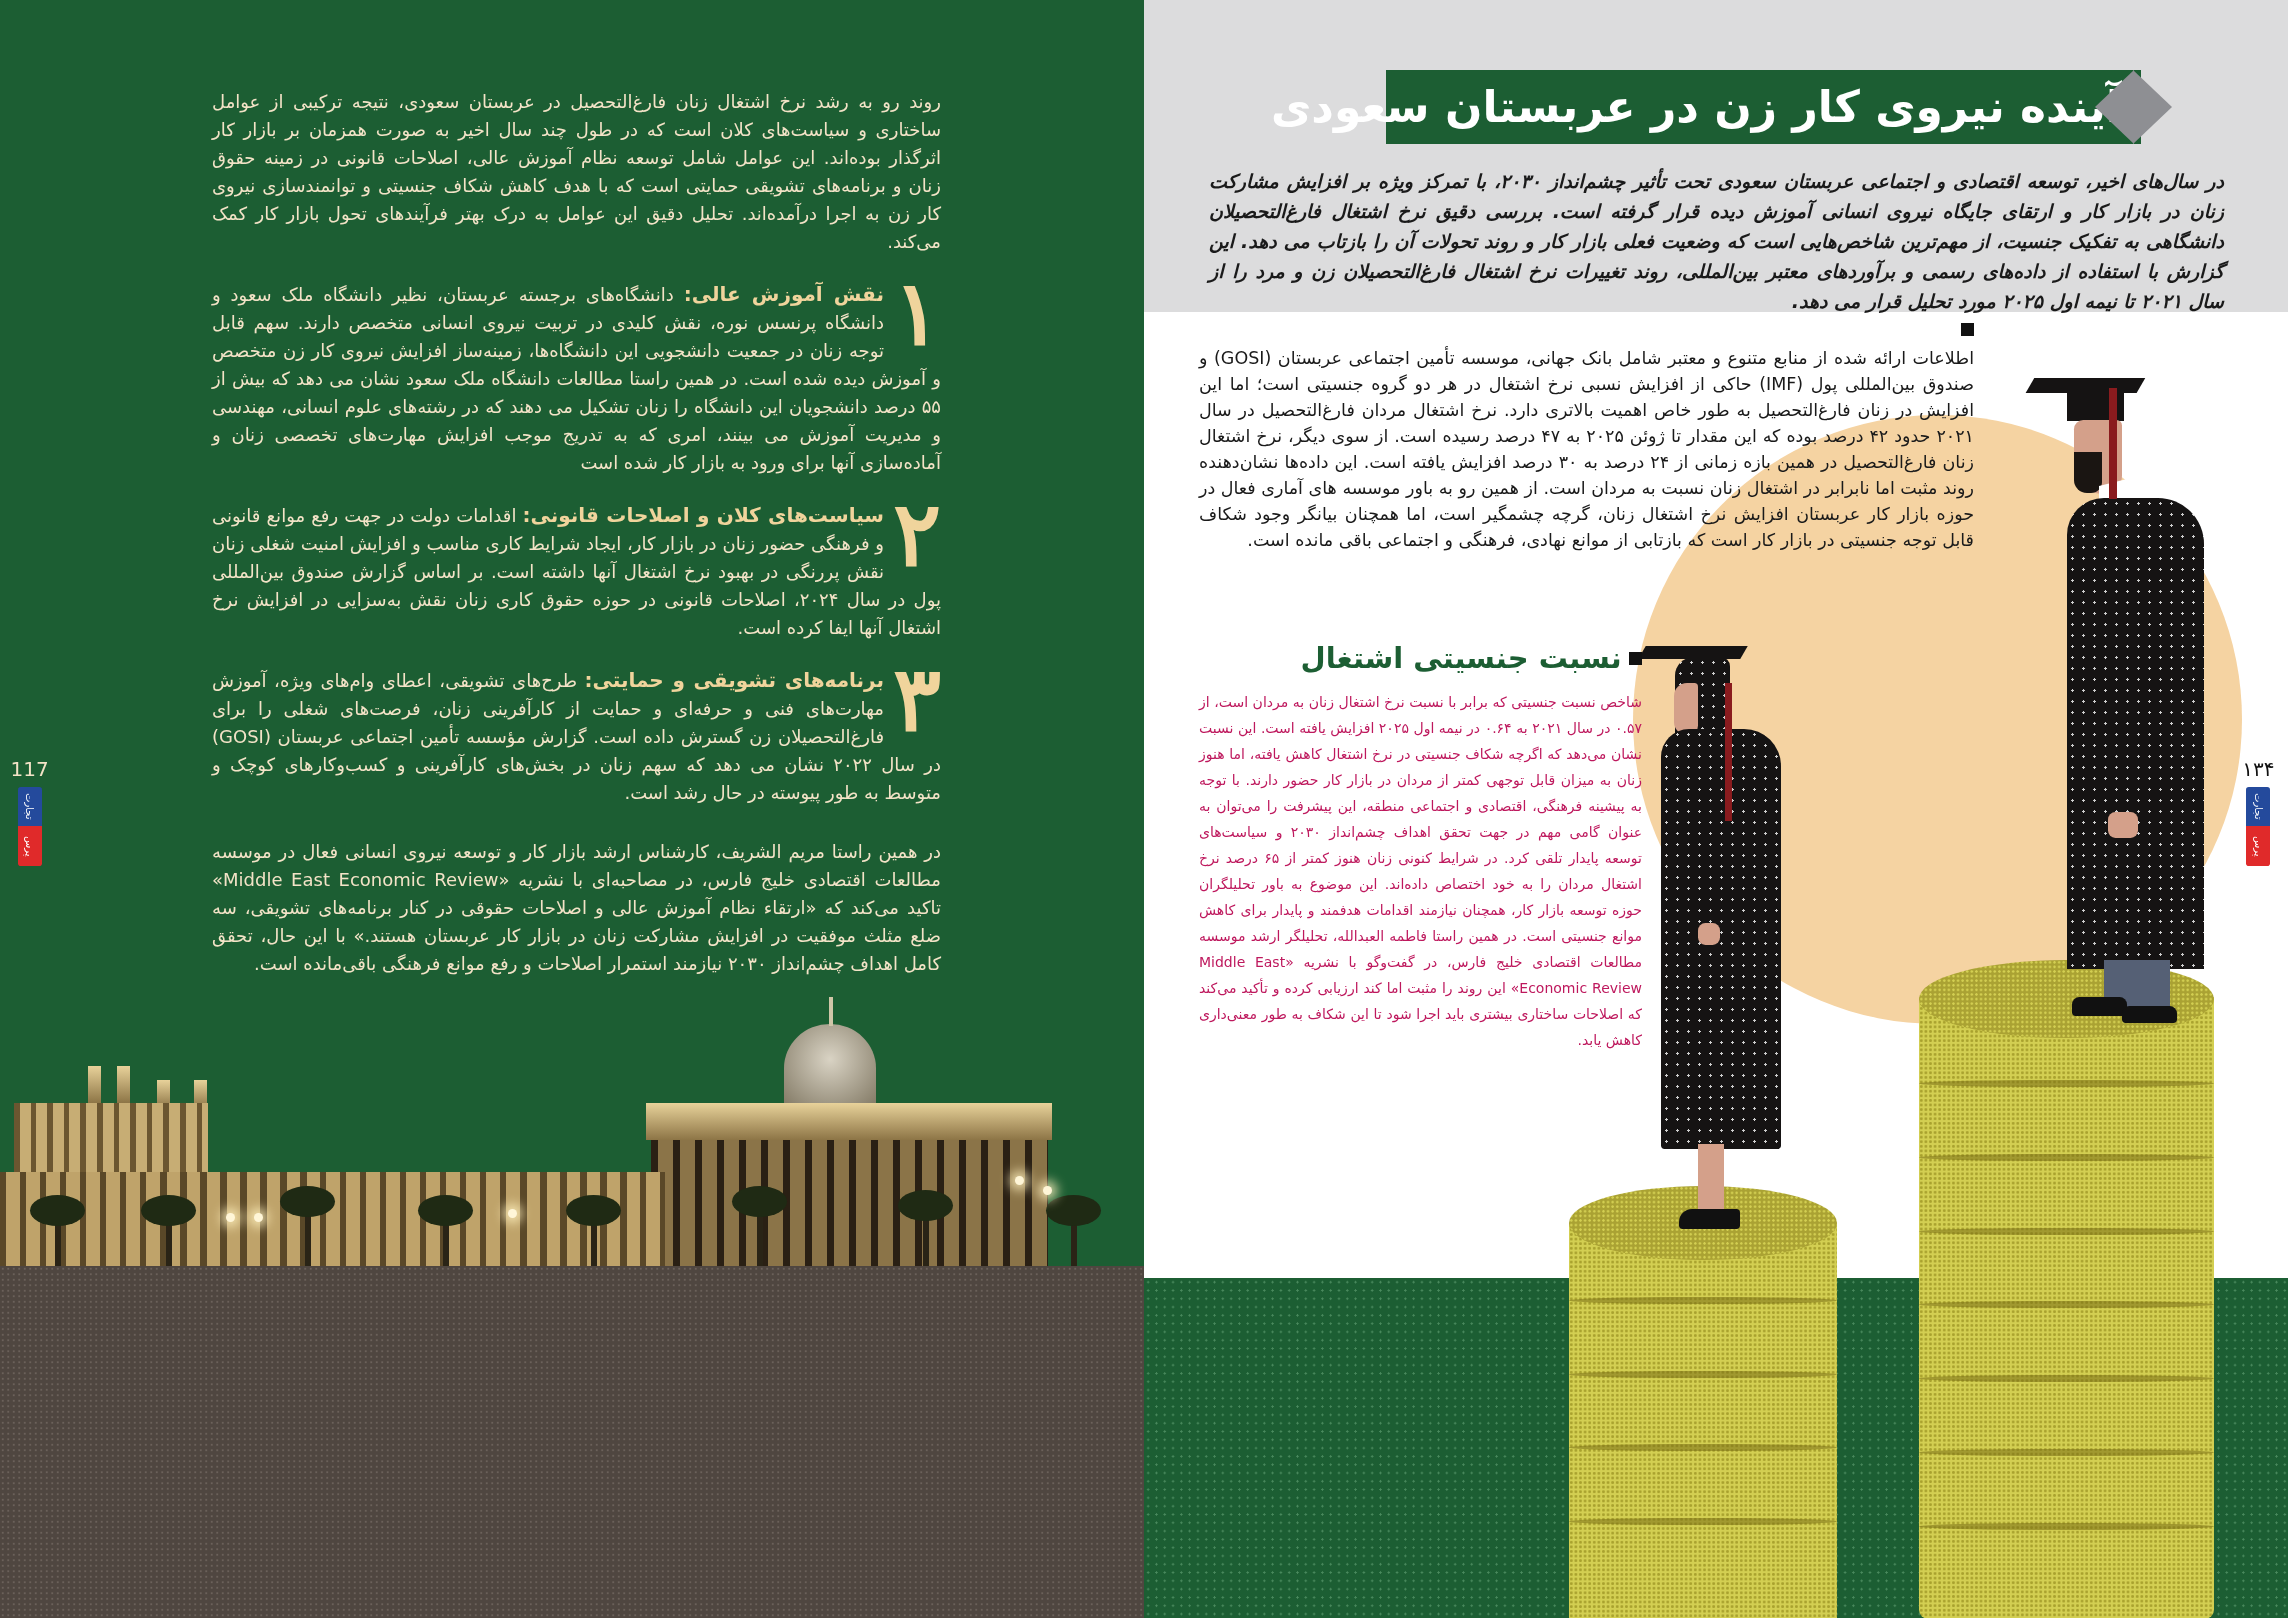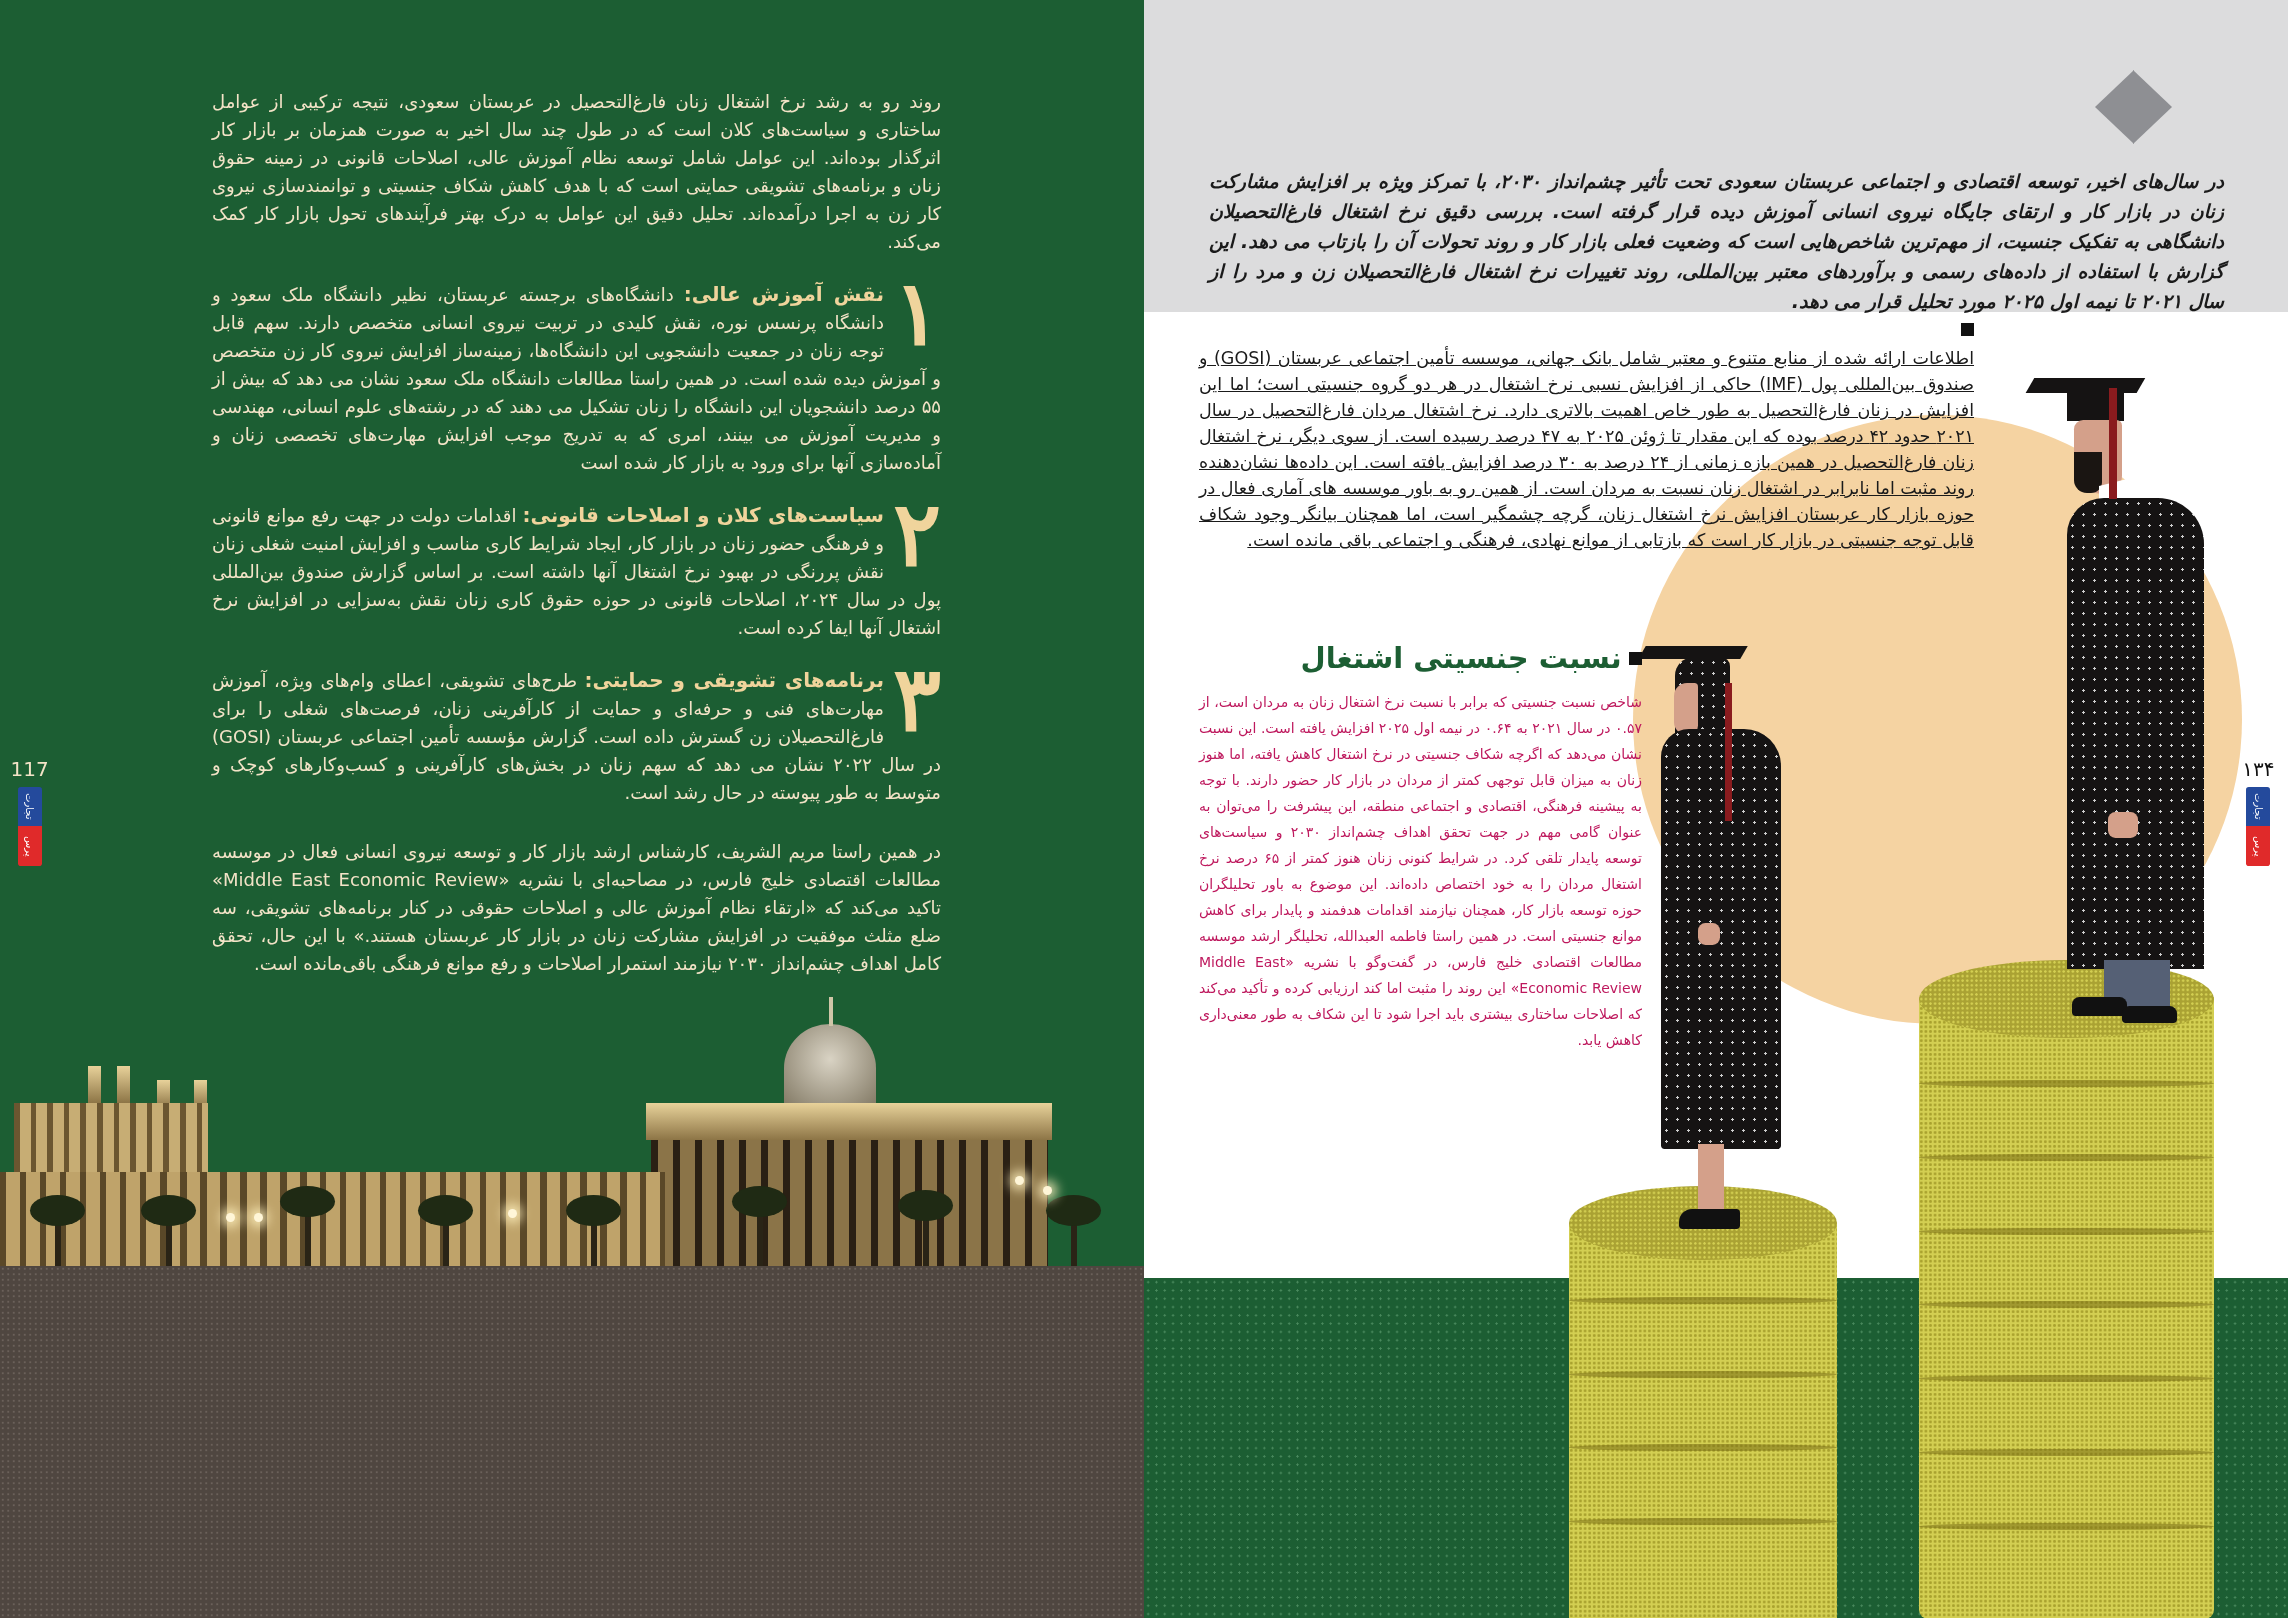--- a/index.html
+++ b/index.html
@@ -45,21 +45,21 @@
 
   .peach-circle { position: absolute; left: 489px; top: 415px; width: 609px; height: 609px; border-radius: 50%; background: #f5d3a2; }
   .green-ground { position: absolute; left: 0; top: 1278px; width: 1144px; height: 341px;
     background-color: #1c5e33;
     background-image: radial-gradient(#4a8a5e 0.9px, transparent 1.2px);
     background-size: 8.3px 8.3px; }
 
   .h2 { font-weight: bold; color: #1c5e33; font-size: 29px; line-height: 39px; direction: rtl; display: flex; align-items: center; gap: 7.4px; }
   .h2 .sq { color: #111; }
   .sec-data { position: absolute; left: 55px; top: 323px; width: 775px; direction: rtl; }
-  .sec-data p { font-size: 17.5px; line-height: 26px; text-align: justify; color: #1a1a1a; margin-top: 9.2px; text-decoration: underline; }
+  .sec-data p { font-size: 17.5px; line-height: 26px; text-align: justify; color: #1a1a1a; margin-top: 9.2px; }
   .sec-ratio { position: absolute; left: 55px; top: 639px; width: 443px; direction: rtl; }
   .sec-ratio p { font-size: 14px; line-height: 26px; text-align: justify; color: #be185d; margin-top: 11px; }
 
   
   .stack { position: absolute; }
   .coin-body { position: absolute; background-color: #d3cf52;
     background-image: radial-gradient(#a9a22e 1.2px, transparent 1.5px);
     background-size: 4.6px 4.6px; }
   .coin-top { position: absolute; border-radius: 50%; background-color: #aaa233;
     background-image: radial-gradient(#d3cf52 1.1px, transparent 1.4px); background-size: 4.6px 4.6px; }
@@ -152,20 +152,23 @@
     <div class="pg">117</div>
     <div class="brand">
       <div class="b-top">تجارت</div>
       <div class="b-bot">پرس</div>
     </div>
   </div>
 </div>
 
 <div class="right-page">
   <div class="gray-band"></div>
+  <div class="title-bar">
+    <div class="title">آینده نیروی کار زن در عربستان سعودی</div>
+  </div>
   <div class="title-diamond2"></div>
   <div class="title-diamond"></div>
   <p class="intro">در سال‌های اخیر، توسعه اقتصادی و اجتماعی عربستان سعودی تحت تأثیر چشم‌انداز ۲۰۳۰، با تمرکز ویژه بر افزایش مشارکت زنان در بازار کار و ارتقای جایگاه نیروی انسانی آموزش دیده قرار گرفته است. بررسی دقیق نرخ اشتغال فارغ‌التحصیلان دانشگاهی به تفکیک جنسیت، از مهم‌ترین شاخص‌هایی است که وضعیت فعلی بازار کار و روند تحولات آن را بازتاب می دهد. این گزارش با استفاده از داده‌های رسمی و برآوردهای معتبر بین‌المللی، روند تغییرات نرخ اشتغال فارغ‌التحصیلان زن و مرد را از سال ۲۰۲۱ تا نیمه اول ۲۰۲۵ مورد تحلیل قرار می دهد.</p>
 
   <div class="peach-circle"></div>
   <div class="green-ground"></div>
 
   <div class="stack" style="left:775px;top:960px;width:295px;height:659px;">
     <div class="coin-body" style="left:0;top:37px;width:295px;height:622px;border-radius:0 0 9.2px 9.2px;"></div>
     <div class="coin-top" style="left:0;top:0;width:295px;height:78px;"></div>

